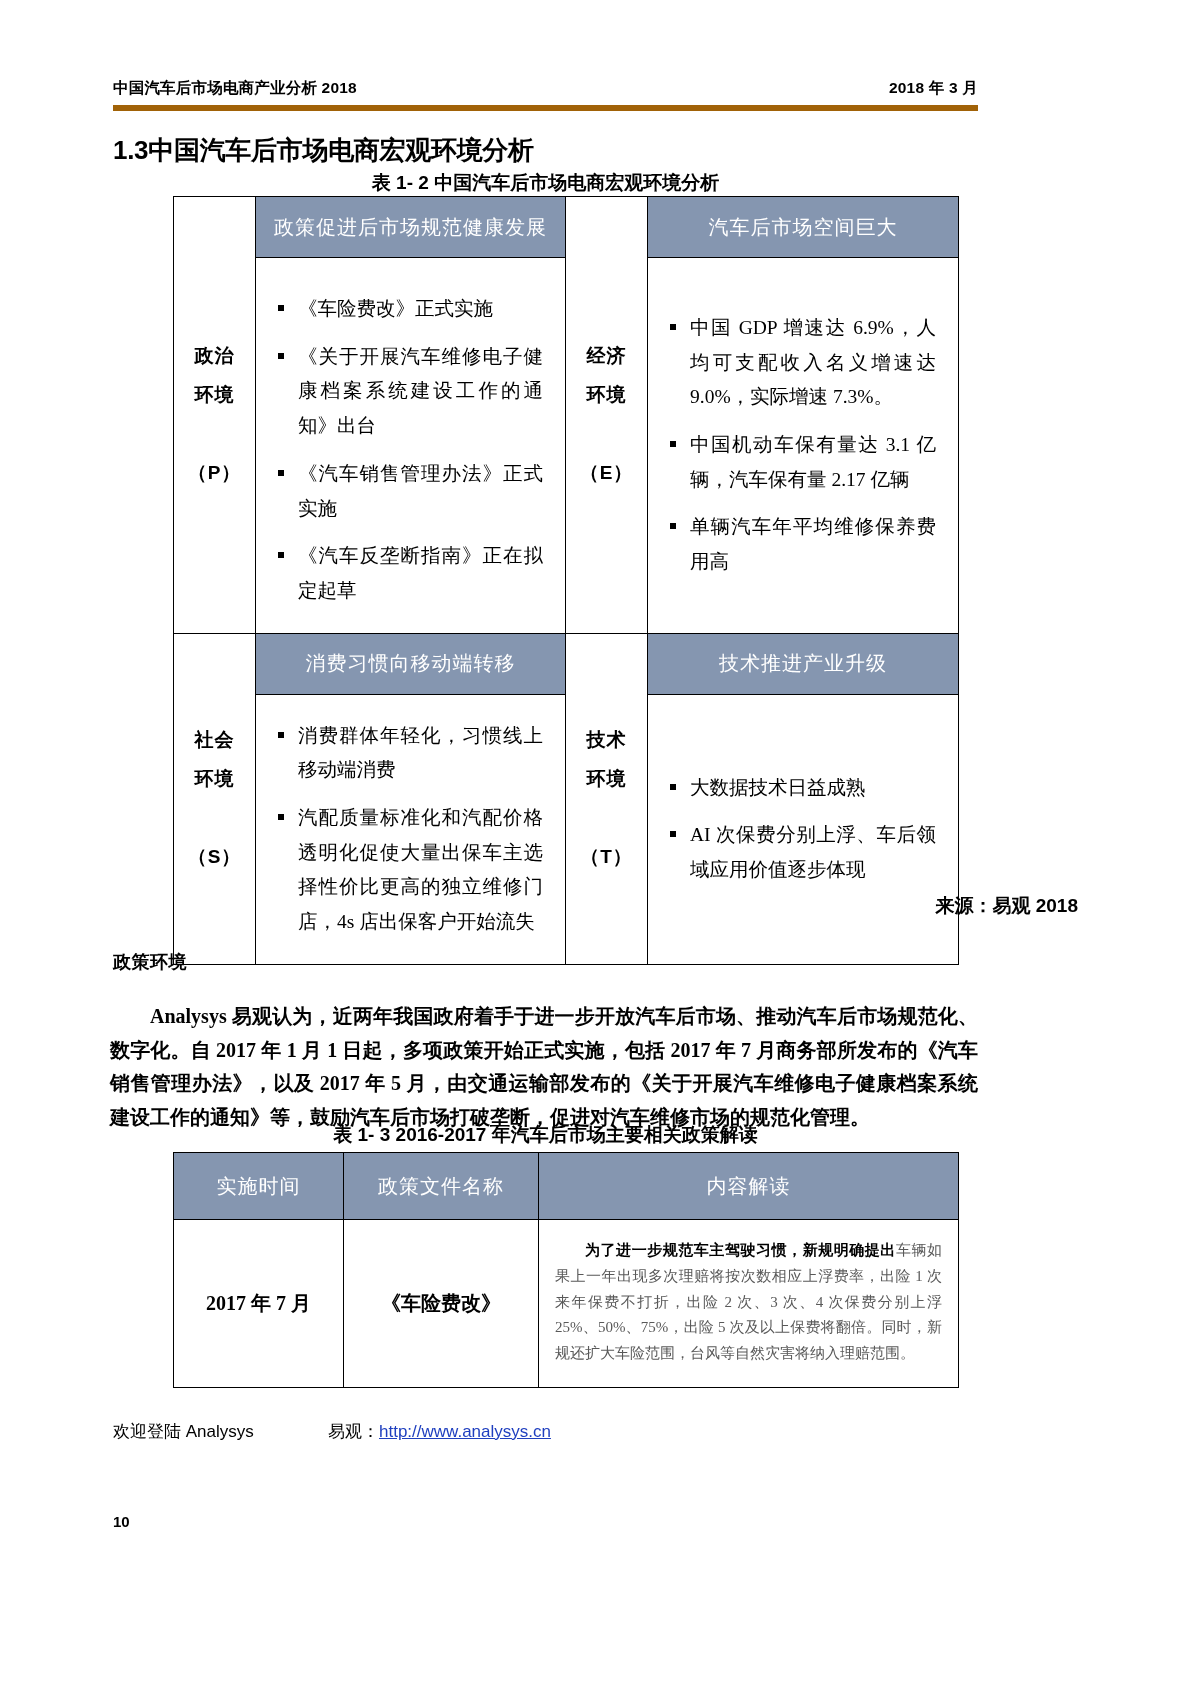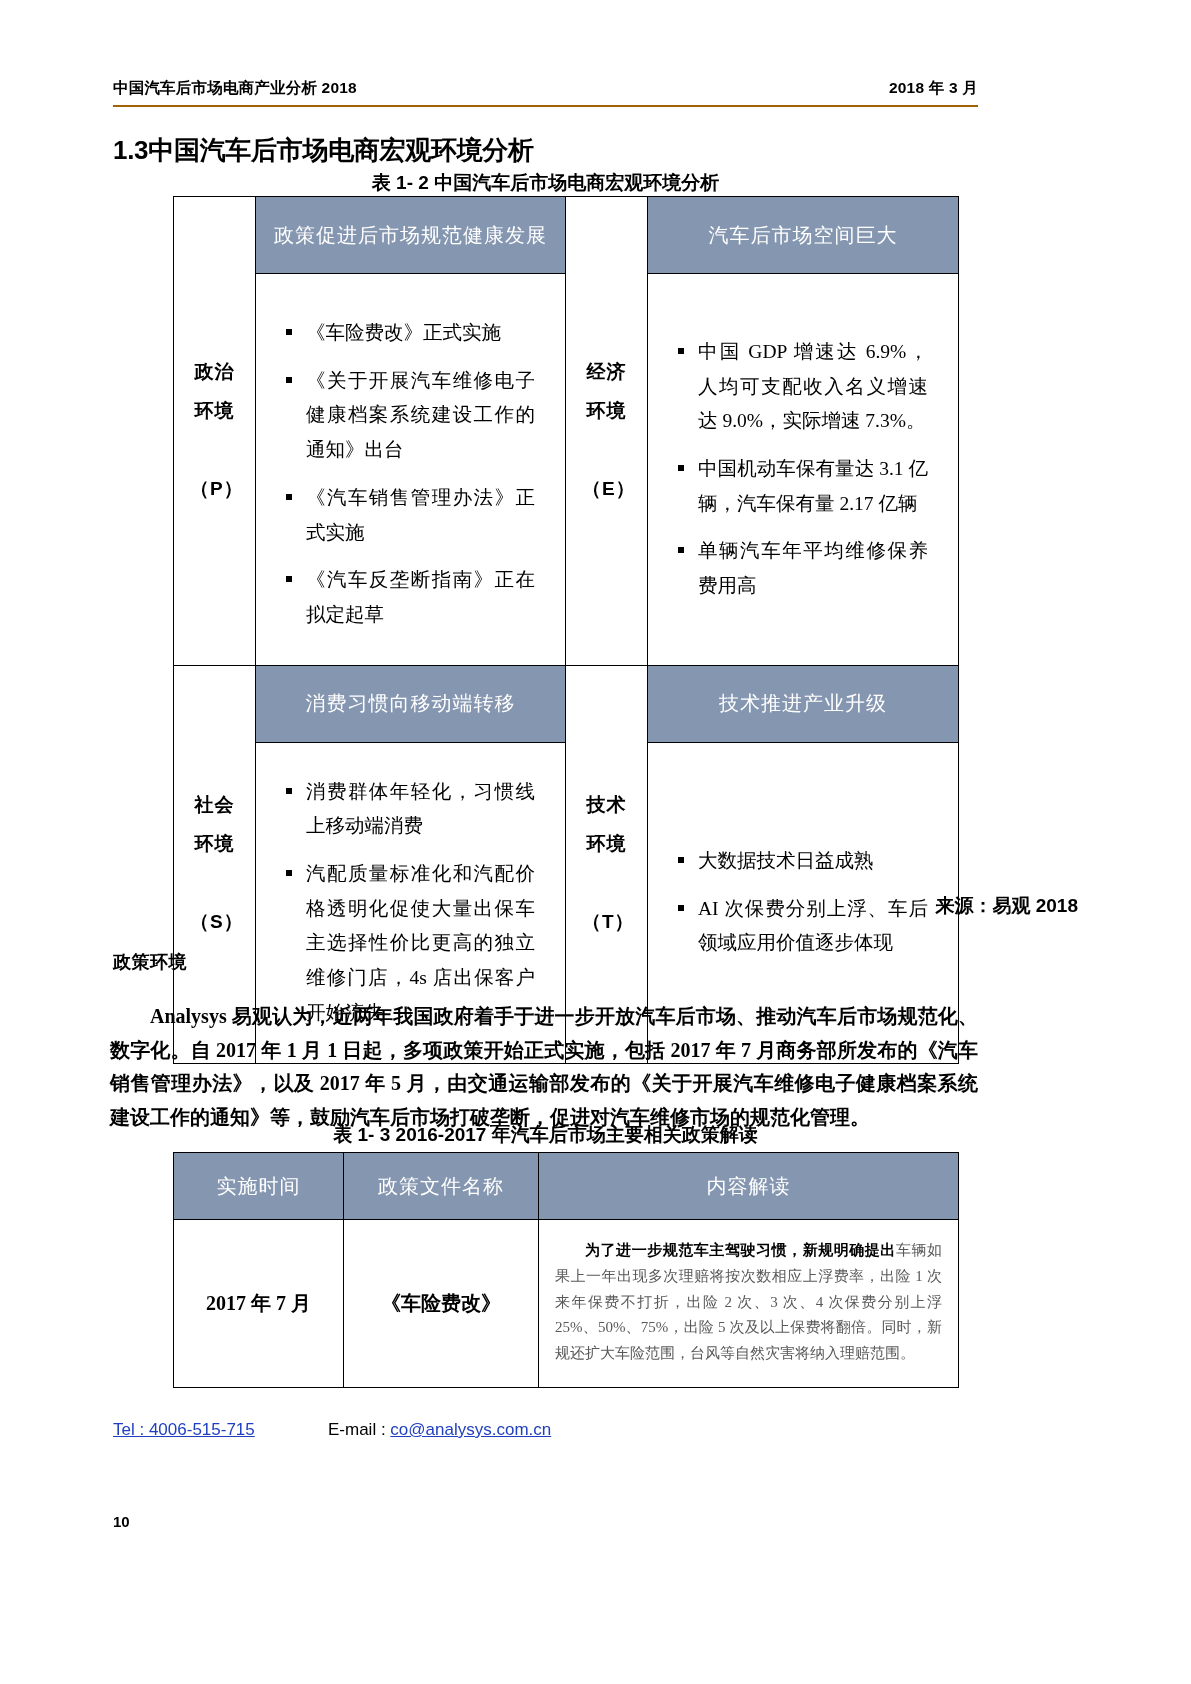--- a/index.html
+++ b/index.html
@@ -28,21 +28,21 @@
     top: 78px;
     width: 865px;
     display: flex;
     justify-content: space-between;
     align-items: flex-end;
     font-family: "Liberation Sans", "DejaVu Sans", sans-serif;
     font-size: 15.5px;
     font-weight: 700;
     letter-spacing: .2px;
     padding-bottom: 6px;
-    border-bottom: 2px solid #a16207;
+    border-bottom: 6px solid #a16207;
     box-sizing: border-box;
   }
 
   
   .section-title {
     position: absolute;
     left: 113px;
     top: 133px;
     font-family: "Liberation Sans", "DejaVu Sans", sans-serif;
     font-size: 26px;
@@ -69,21 +69,21 @@
     position: absolute;
     left: 173px;
     top: 196px;
     width: 785px;
     border-collapse: collapse;
     table-layout: fixed;
   }
   .pest-table td {
     border: 1.6px solid #000;
     vertical-align: middle;
-    padding: 16px;
+    padding: 8px;
     margin-top: 21px;
   }
   .pest-band {
     background: #8596b0;
     color: #ffffff;
     text-align: center;
     font-family: "Liberation Serif", "DejaVu Serif", serif;
     font-size: 20px;
     height: 44px;
     letter-spacing: 1px;
@@ -335,23 +335,22 @@
       <tr>
         <td class="date-cell">2017 年 7 月</td>
         <td class="name-cell">《车险费改》</td>
         <td class="content-cell"><span class="lead">为了进一步规范车主驾驶习惯，新规明确提出</span><span>车辆如果上一年出现多次理赔将按次数相应上浮费率，出险 1 次来年保费不打折，出险 2 次、3 次、4 次保费分别上浮 25%、50%、75%，出险 5 次及以上保费将翻倍。同时，新规还扩大车险范围，台风等自然灾害将纳入理赔范围。</span></td>
       </tr>
     </tbody>
   </table>
 
   <div class="footer">
     <div class="footer-row">
-      <span class="footer-col-a link">Tel : 4006-515-715</span>
+      <span class="footer-col-a">欢迎登陆 Analysys</span>
       <span class="footer-col-b">
-        <span>E-mail :</span>
-        <a class="link" href="#">co@analysys.com.cn</a>
+        <span>易观：</span><a class="link" href="#">http://www.analysys.cn</a>
       </span>
     </div>
   </div>
 
   <div class="page-number">10</div>
 
 </div>
 
 </body></html>

